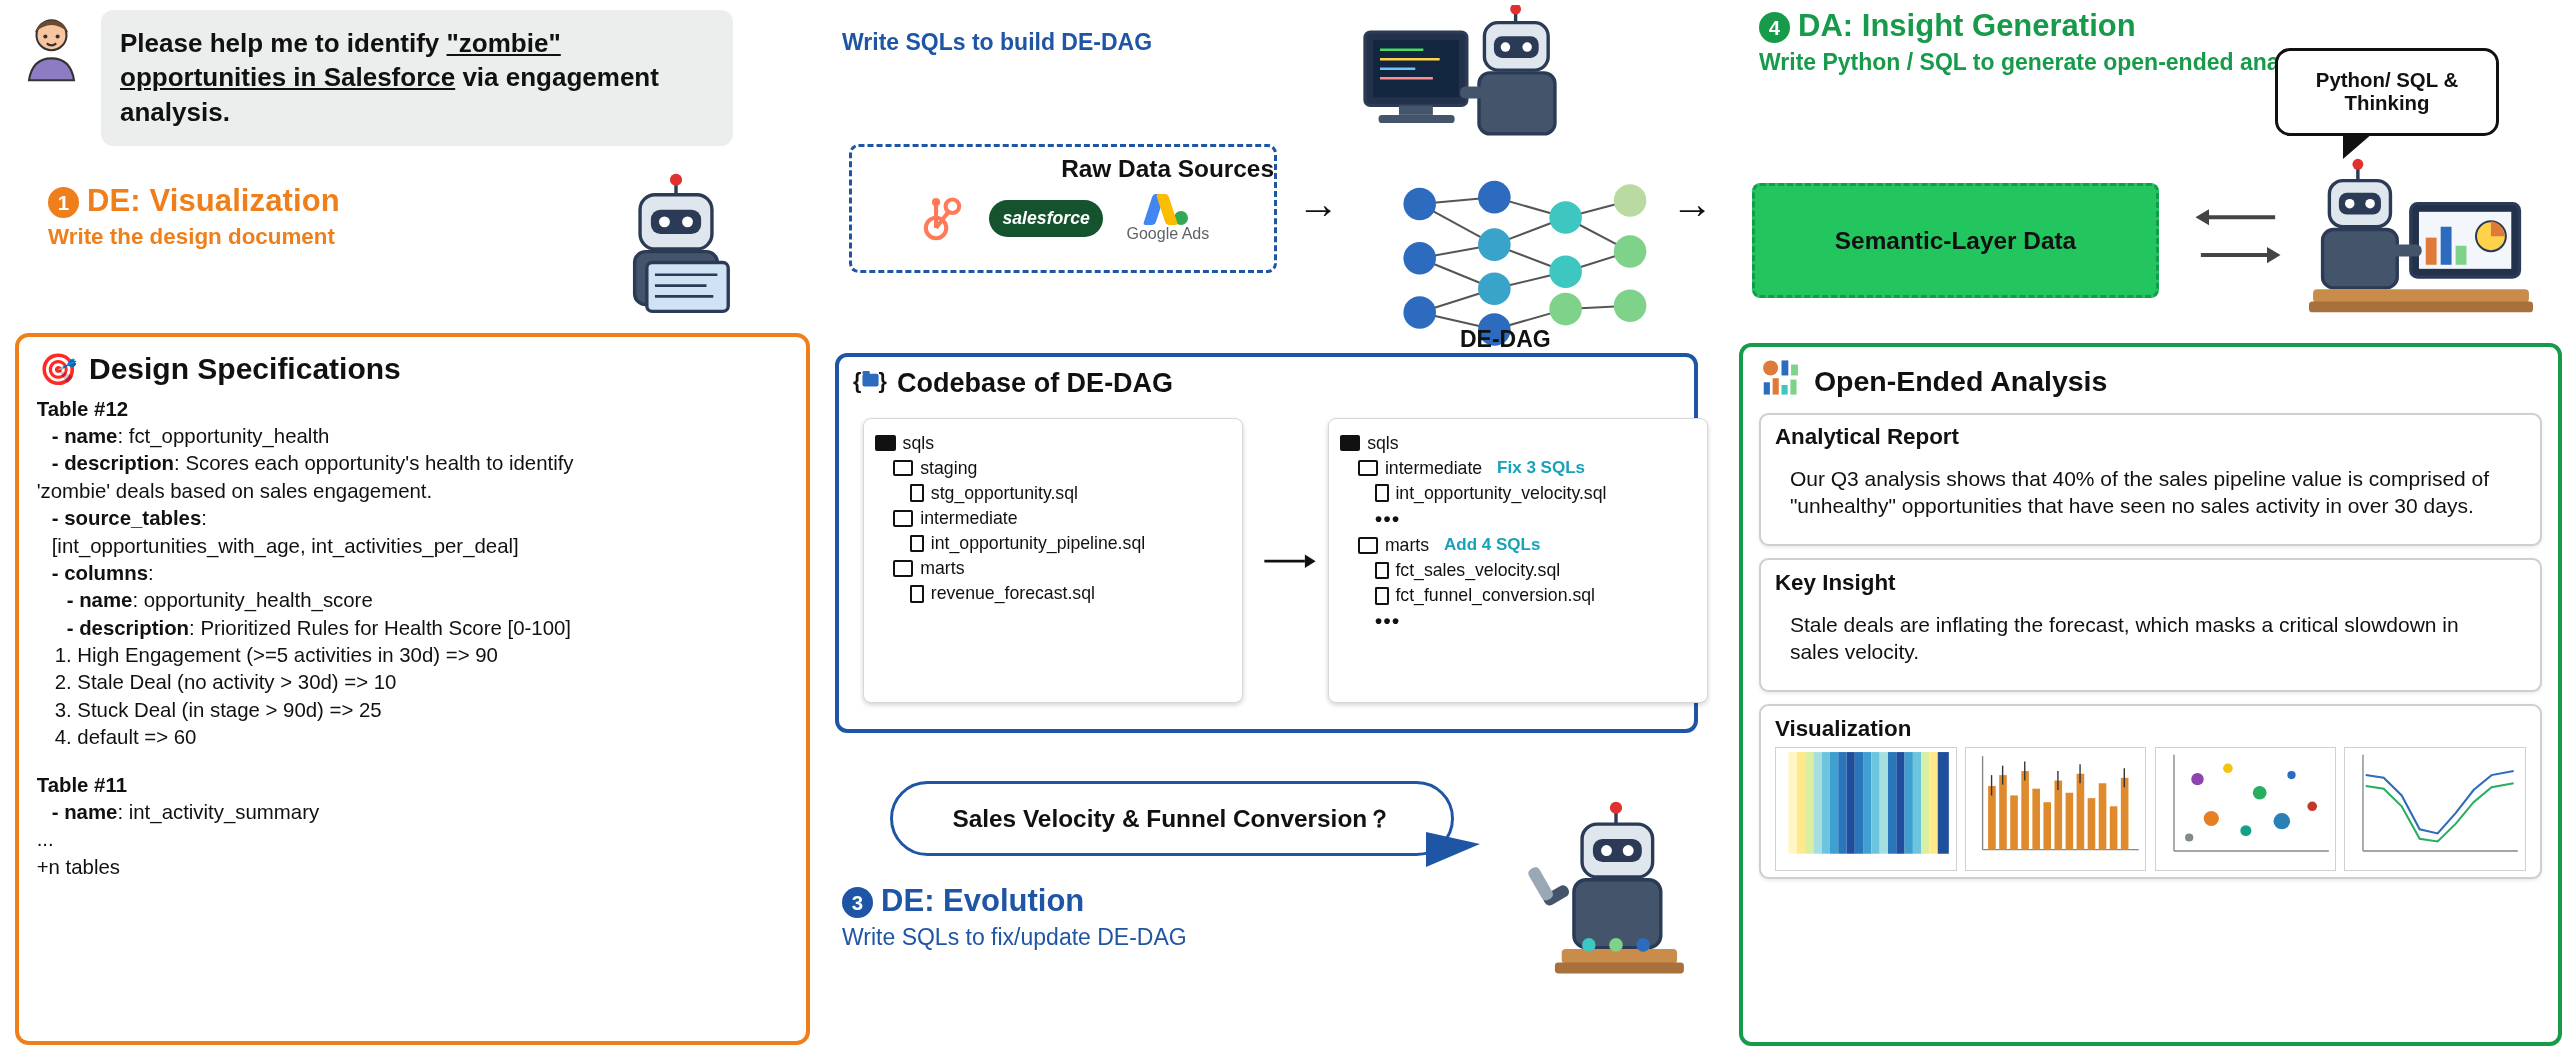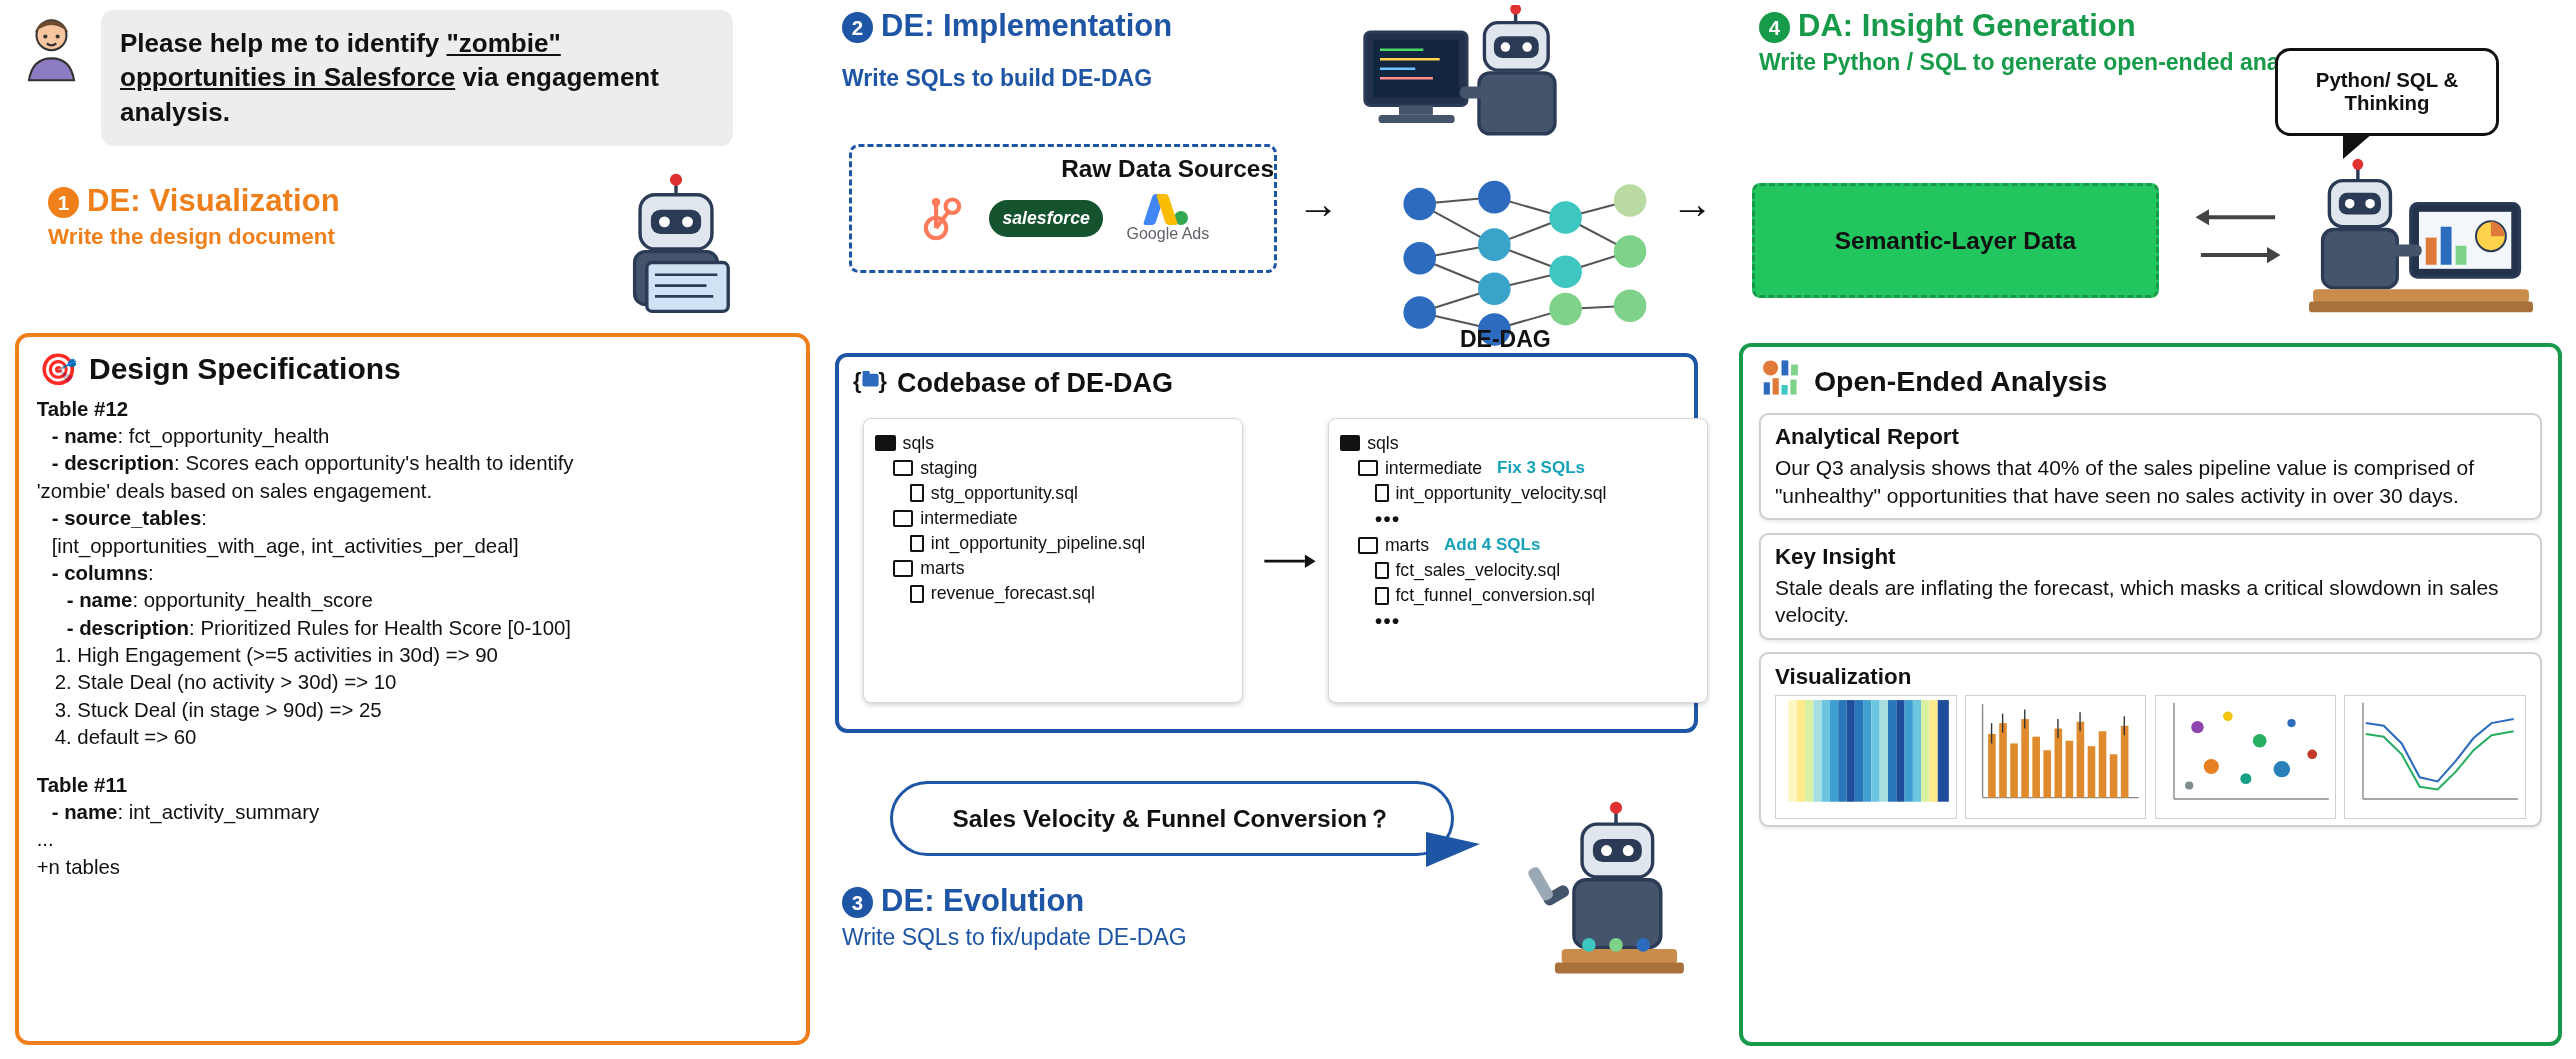--- a/index.html
+++ b/index.html
@@ -279,21 +279,21 @@
     box-sizing: border-box;
     padding: 9.5px 13.6px;
     margin-bottom: 12.2px;
     box-shadow: 0 1.4px 3.4px rgba(0,0,0,.08);
   }
   .sub-card h4 {
     margin: 0 0 4.1px 0;
     font-size: 22.4px; color: #111; font-weight: bold;
   }
   .sub-card p {
-    margin: 0;
+    margin: 15px;
     font-size: 21px; line-height: 1.3; color: #111;
   }
   #viz-card { padding-bottom: 5.4px; }
   .viz-row {
     display: flex; gap: 8.1px; margin-top: 5.4px;
   }
   .viz-thumb {
     flex: 1; height: 122px;
     border: 0.7px solid #d0d0d0;
     background: #fff;
@@ -372,23 +372,20 @@
         <div class="spec-line spec-indent3"><span>4. default =&gt; 60</span></div>
         <div class="spec-gap"></div>
         <div class="spec-line"><span class="bold">Table #11</span></div>
         <div class="spec-line spec-indent1"><span class="bold">- name</span><span>: int_activity_summary</span></div>
         <div class="spec-line"><span>...</span></div>
         <div class="spec-line"><span>+n tables</span></div>
       </div>
   </div>
 
   <div class="abs" id="stage2-header">
-    <div id="stage2-title">
-      <span class="circle-num">2</span><span>DE: Implementation</span>
-    </div>
     <div id="stage2-sub">Write SQLs to build DE-DAG</div>
   </div>
 
   <div class="abs" id="robot-coder">
     <svg width="204" height="156" viewBox="0 0 300 230">
       <rect x="10" y="40" width="150" height="108" rx="8" fill="#23324a" stroke="#2b3a55" stroke-width="5"></rect>
       <rect x="22" y="52" width="126" height="84" fill="#12263f"></rect>
       <line x1="32" y1="66" x2="96" y2="66" stroke="#4cd964" stroke-width="4"></line>
       <line x1="32" y1="80" x2="120" y2="80" stroke="#ffd24c" stroke-width="4"></line>
       <line x1="32" y1="94" x2="84" y2="94" stroke="#6fc3ff" stroke-width="4"></line>

